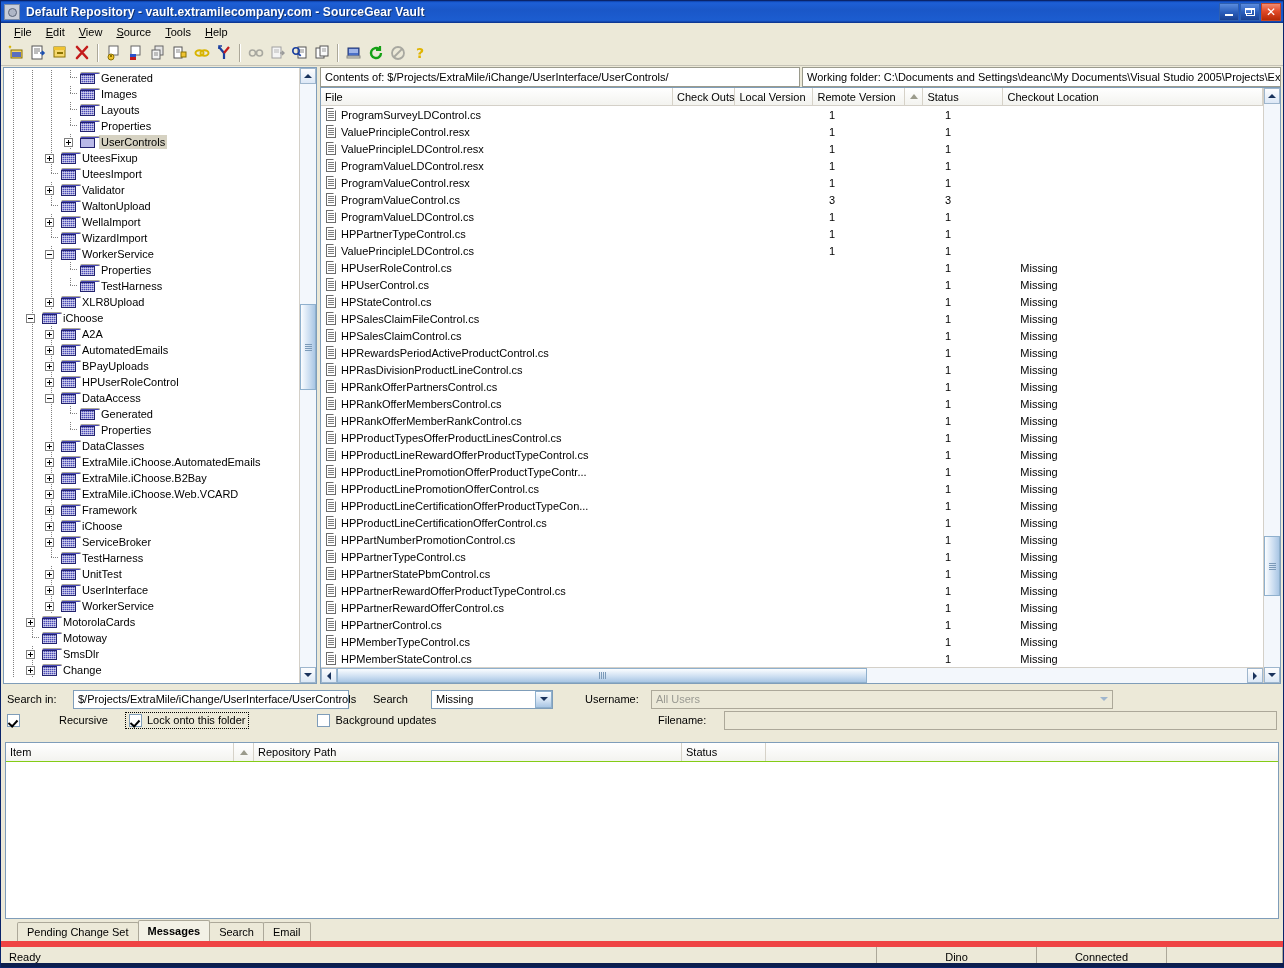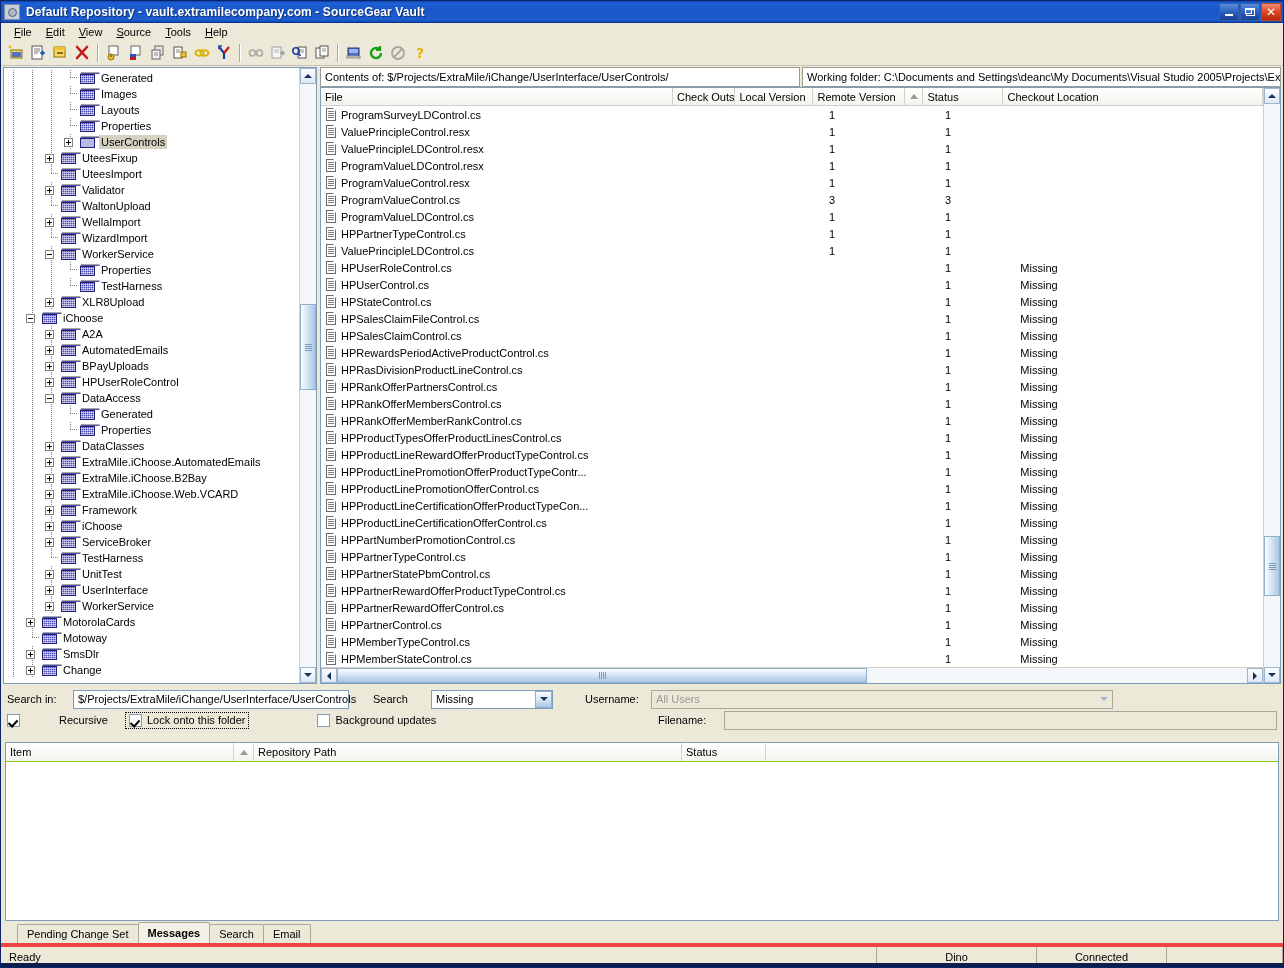--- a/index.html
+++ b/index.html
@@ -159,21 +159,21 @@
   
   .tabstrip{height:22px;flex:0 0 22px;display:flex;align-items:flex-end;background:#ece9d8;
             padding-left:16px;box-sizing:border-box;}
   .tab{height:19px;padding:0 9px;display:flex;align-items:center;font-size:11px;
        background:#ece9d8;border:1px solid #aca899;border-bottom:none;margin-right:-1px;
        border-radius:2px 2px 0 0;box-sizing:border-box;}
   .tab.active{font-weight:bold;background:#f3f1e6;height:21px;}
 
   
   .statusbar{height:20px;flex:0 0 20px;display:flex;align-items:stretch;background:#ece9d8;
-             border-top:4px solid #ef4444;}
+             border-top:6px solid #ef4444;}
   .sbcell{display:flex;align-items:center;padding-left:8px;font-size:11px;
           border-right:1px solid #aca899;box-sizing:border-box;}
   .sbcell.grow{flex:1 1 auto;border-right:1px solid #aca899;}
   .sbcell.c1{flex:0 0 160px;justify-content:center;padding:0;}
   .sbcell.c2{flex:0 0 130px;justify-content:center;padding:0;}
   .sbcell.c3{flex:0 0 116px;}
   .desktop-bleed{position:absolute;left:0;bottom:0;width:1284px;height:4px;background:#0c1e4e;}
 </style>
 </head>
 <body>

